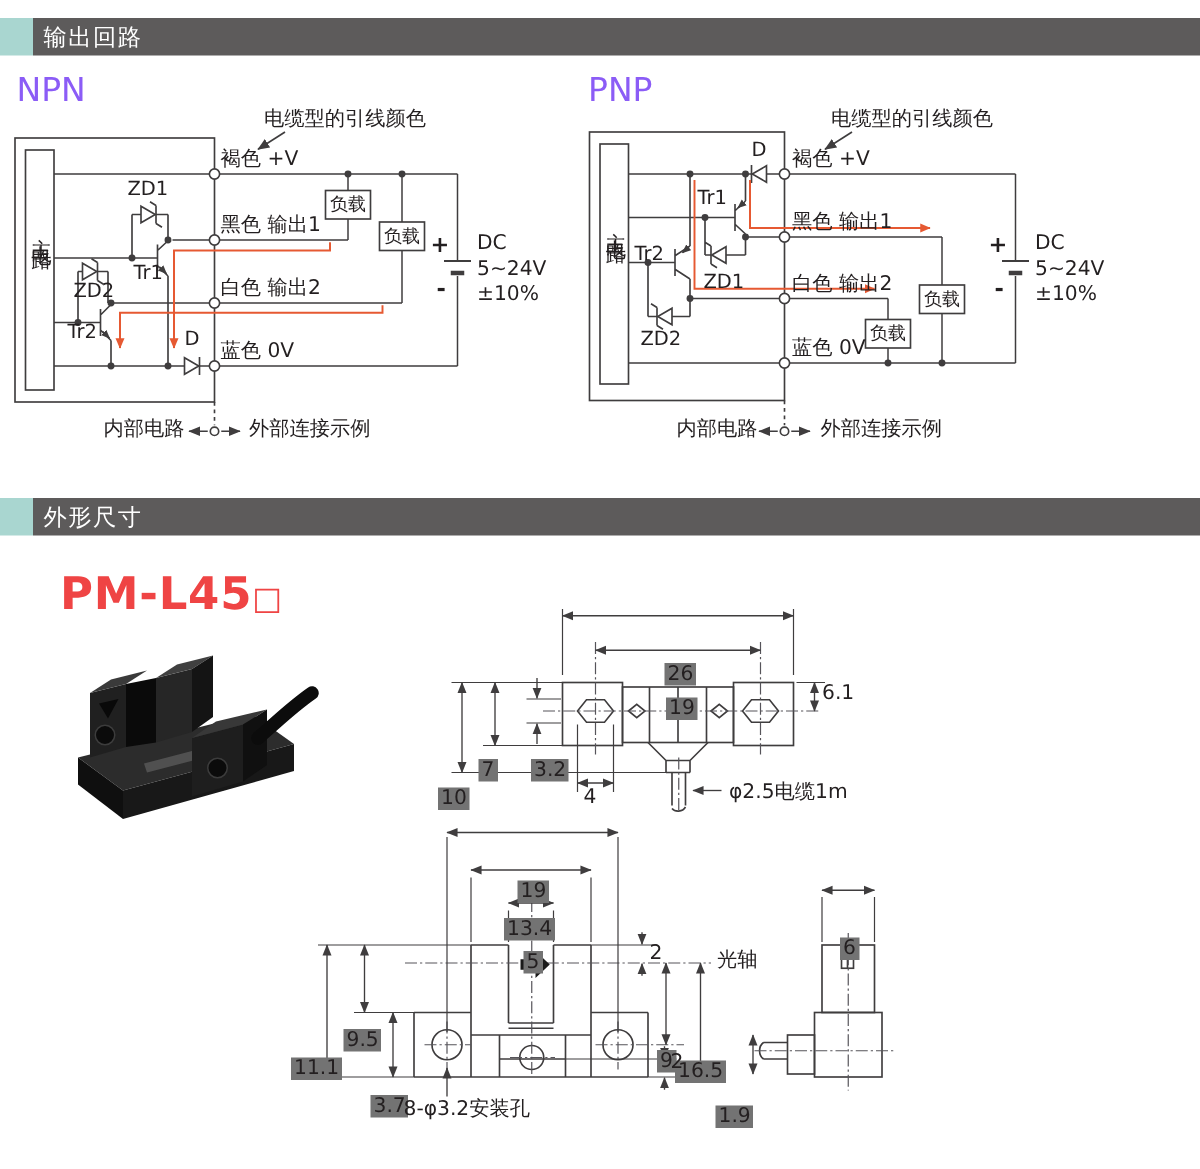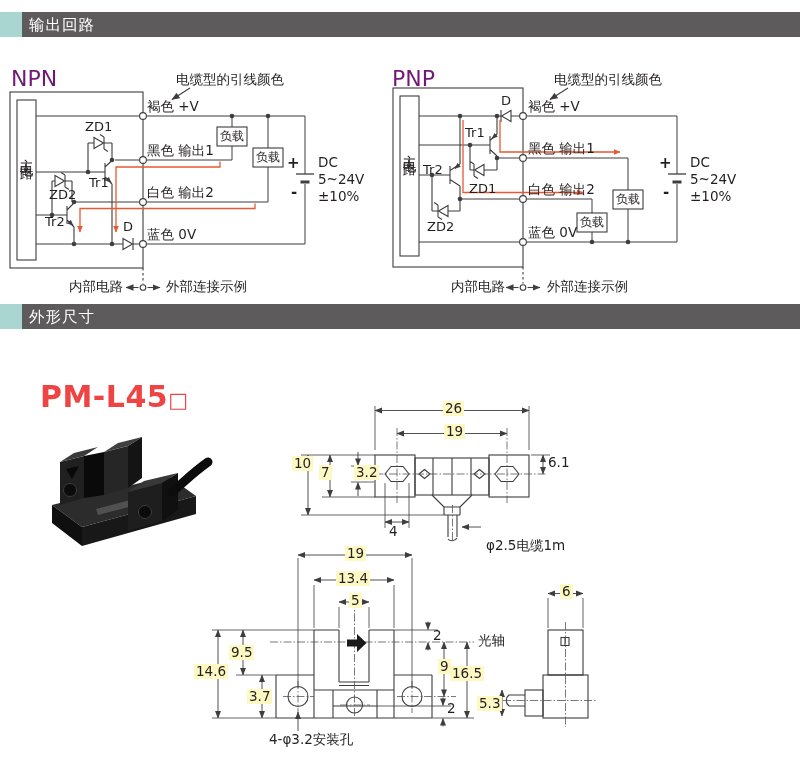--- a/index.html
+++ b/index.html
@@ -10,24 +10,24 @@
     font-family:"DejaVu Sans","Liberation Sans",sans-serif;
     color:#231f20;
     overflow:hidden;
   }
   svg{position:absolute;left:0;}
   .section-header{position:absolute;left:0;width:800px;height:26px;}
   .section-header .accent{position:absolute;left:0;top:0;width:22px;height:25px;background:#a9d6d0;}
   .section-header .bar{position:absolute;left:22px;top:0;right:0;height:25px;background:#5d5b5b;}
   .section-header .bar span{display:block;padding:3px 0 0 7px;color:#ffffff;font-size:15.5px;letter-spacing:1px;}
   .lbl{position:absolute;font-size:13.5px;color:#231f20;white-space:nowrap;line-height:1.12;}
-  .bg{background:#fef9c3;padding:0 2px;}
+  .bg{background:#737373;padding:0 2px;margin-top:41px;}
   .fs13{font-size:13px;}
   .fs15{font-size:15px;font-weight:bold;}
-  .title-sm{font-size:22px;color:#701a75;margin-top:18px;}
+  .title-sm{font-size:22px;color:#8b5cf6;}
   .vert{writing-mode:vertical-rl;letter-spacing:4px;font-size:13.5px;}
   .load-lbl{width:30px;text-align:center;font-size:12px;}
   .model-title{position:absolute;left:40px;top:379px;font-size:30px;font-weight:bold;color:#ef4444;letter-spacing:0.5px;}
   .model-title .suffix{font-size:21px;font-weight:normal;}
 </style>
 </head>
 <body>
 
 <div class="section-header" style="top:12px">
   <div class="accent"></div>
@@ -173,21 +173,21 @@
 <div class="lbl load-lbl" style="left:613px;top:193px">负载</div>
 <div class="lbl load-lbl" style="left:577px;top:216px">负载</div>
 <div class="lbl fs15" style="left:659px;top:155px">+</div>
 <div class="lbl fs15" style="left:663px;top:184px">-</div>
 <div class="lbl" style="left:690px;top:155px">DC</div>
 <div class="lbl" style="left:690px;top:172px">5~24V</div>
 <div class="lbl" style="left:690px;top:189px">±10%</div>
 <div class="lbl" style="left:451px;top:279px">内部电路</div>
 <div class="lbl" style="left:547px;top:279px">外部连接示例</div>
 
-<div class="section-header" style="top:304px">
+<div class="section-header" style="top:332px">
   <div class="accent"></div>
   <div class="bar">
     <span>外形尺寸</span>
   </div>
 </div>
 
 <div class="model-title">
   <span>PM-L45</span><span class="suffix">□</span>
 </div>
 
@@ -281,30 +281,30 @@
       <path d="M502,690 V716" marker-start="url(#arrD)" marker-end="url(#arrD)"></path>
     </g>
   </g>
 </svg>
 
 <div class="lbl bg" style="left:443px;top:401px">26</div>
 <div class="lbl bg" style="left:444px;top:424px">19</div>
 <div class="lbl" style="left:548px;top:455px">6.1</div>
 <div class="lbl bg" style="left:354px;top:465px">3.2</div>
 <div class="lbl bg" style="left:319px;top:465px">7</div>
-<div class="lbl bg" style="left:292px;top:456px">10</div>
+<div class="lbl bg" style="left:292px;top:484px">10</div>
 <div class="lbl" style="left:389px;top:524px">4</div>
-<div class="lbl" style="left:486px;top:538px">φ2.5电缆1m</div>
+<div class="lbl" style="left:486px;top:521px">φ2.5电缆1m</div>
 
 <div class="lbl bg" style="left:345px;top:546px">19</div>
 <div class="lbl bg" style="left:336px;top:571px">13.4</div>
 <div class="lbl bg" style="left:349px;top:593px">5</div>
 <div class="lbl" style="left:433px;top:628px">2</div>
 <div class="lbl" style="left:478px;top:633px">光轴</div>
 <div class="lbl bg" style="left:229px;top:645px">9.5</div>
-<div class="lbl bg" style="left:194px;top:664px">14.6</div>
+<div class="lbl bg" style="left:194px;top:664px">11.1</div>
 <div class="lbl bg" style="left:247px;top:689px">3.7</div>
 <div class="lbl bg" style="left:438px;top:659px">9</div>
 <div class="lbl bg" style="left:450px;top:666px">16.5</div>
 <div class="lbl" style="left:447px;top:701px">2</div>
-<div class="lbl bg" style="left:477px;top:696px">5.3</div>
-<div class="lbl" style="left:269px;top:732px">4-φ3.2安装孔</div>
+<div class="lbl bg" style="left:477px;top:696px">1.9</div>
+<div class="lbl" style="left:269px;top:732px">8-φ3.2安装孔</div>
 <div class="lbl bg" style="left:560px;top:584px">6</div>
 
 </body></html>

